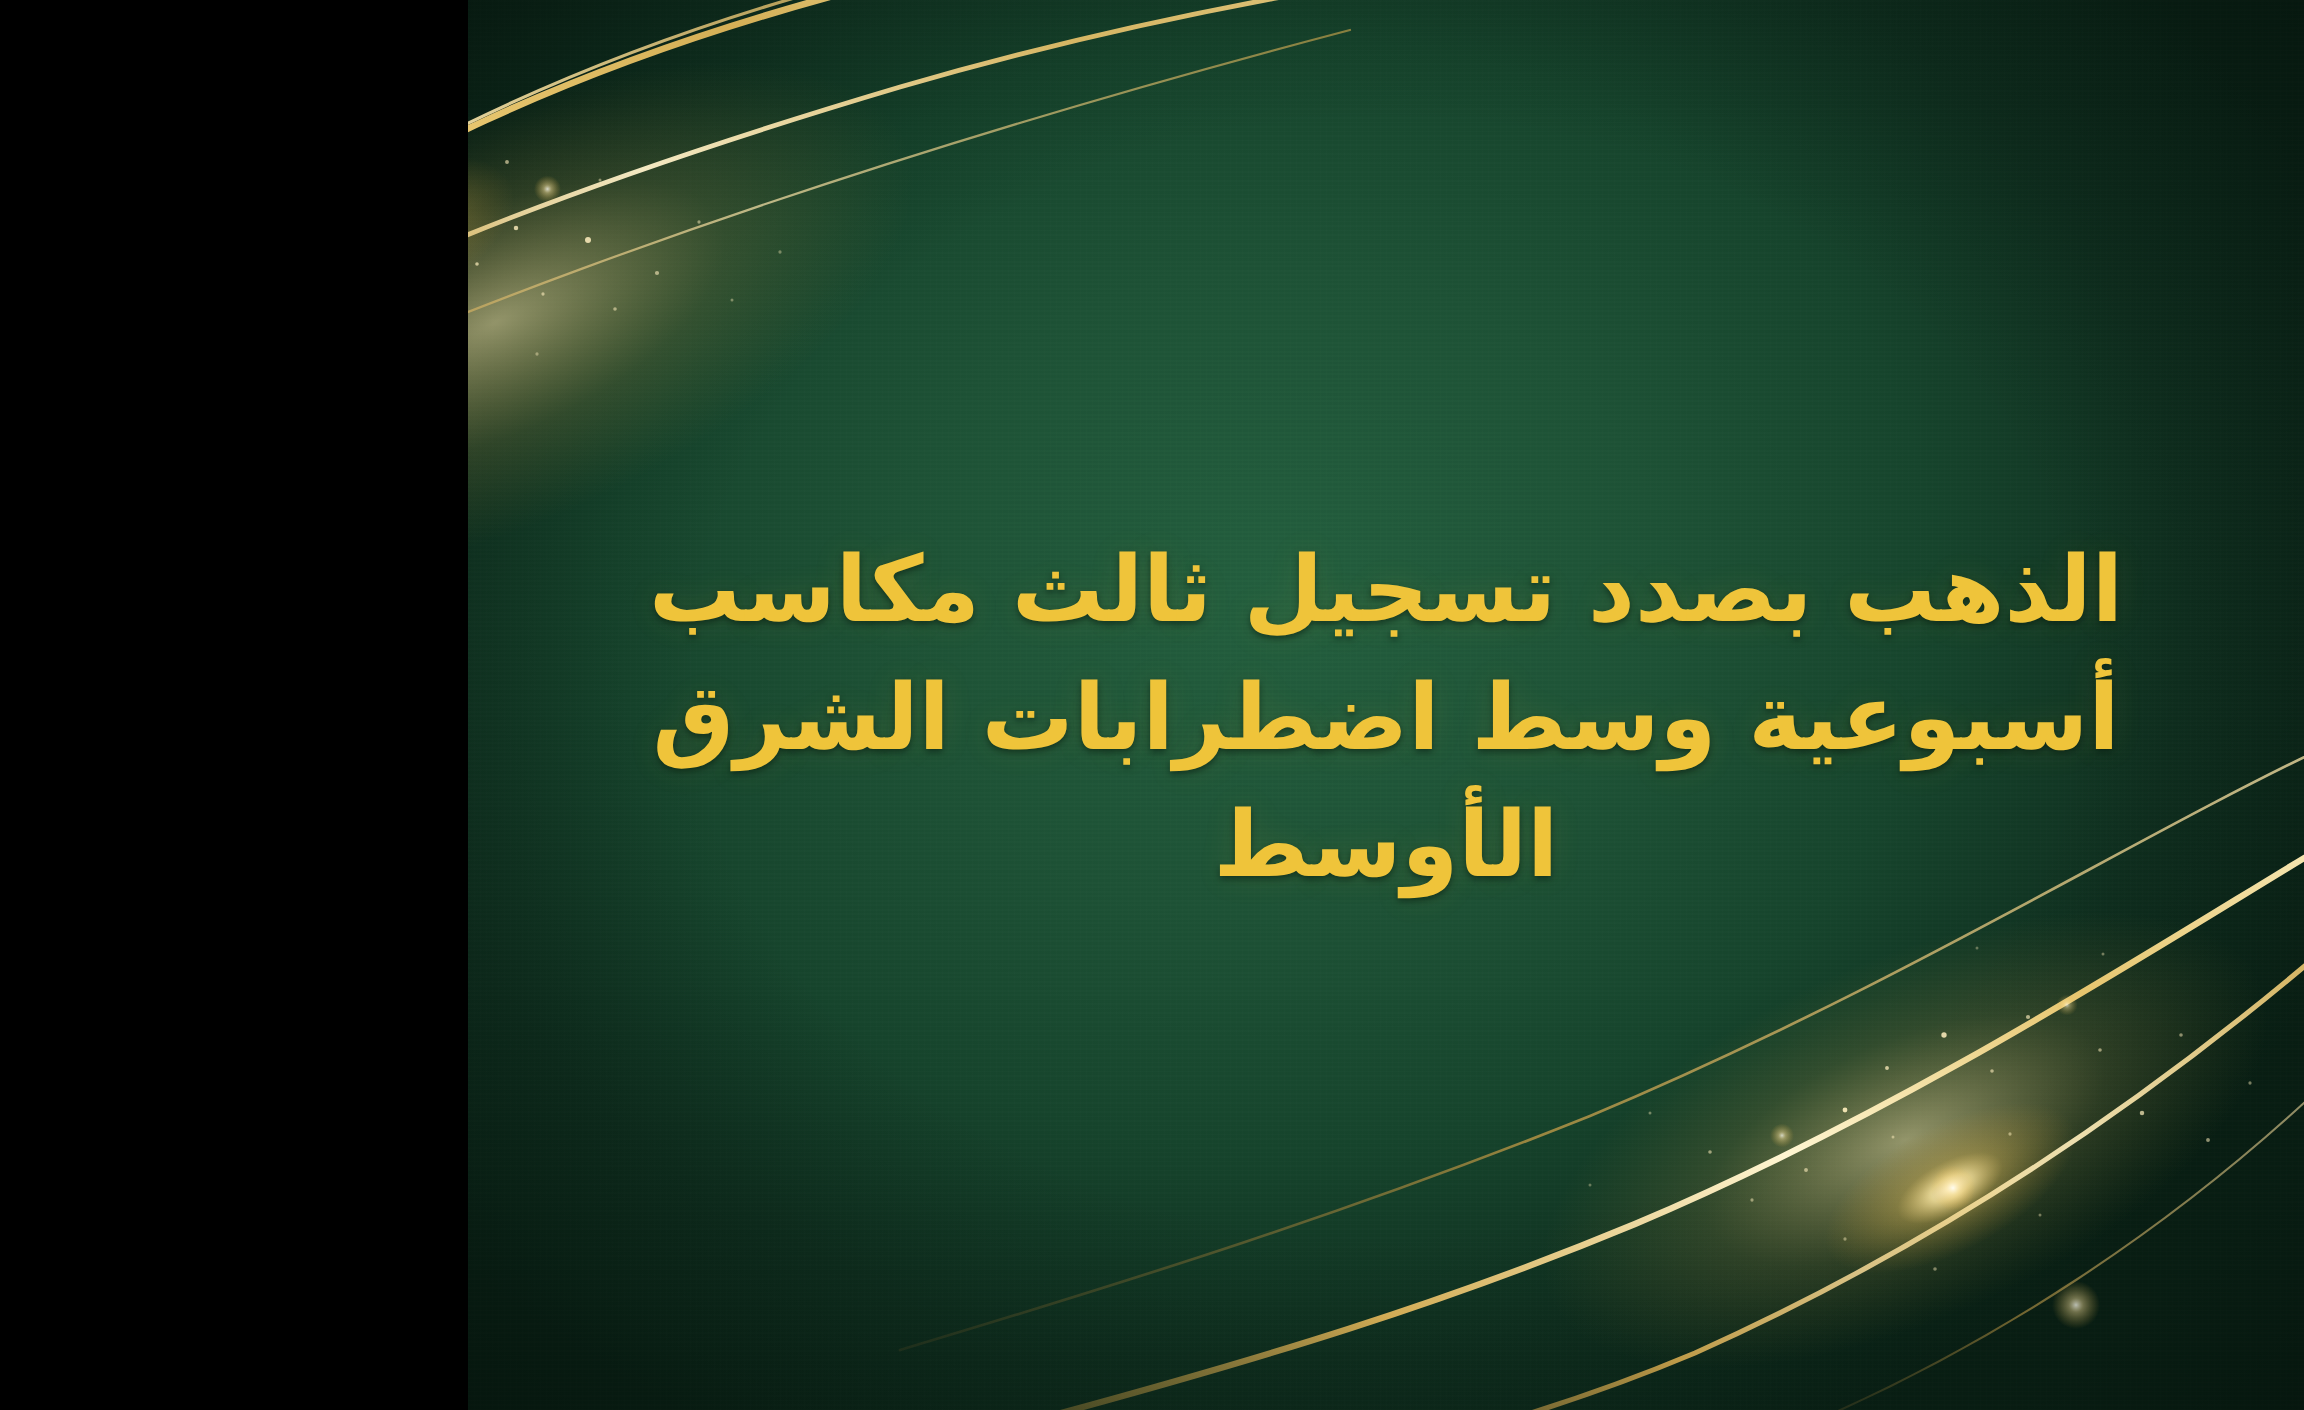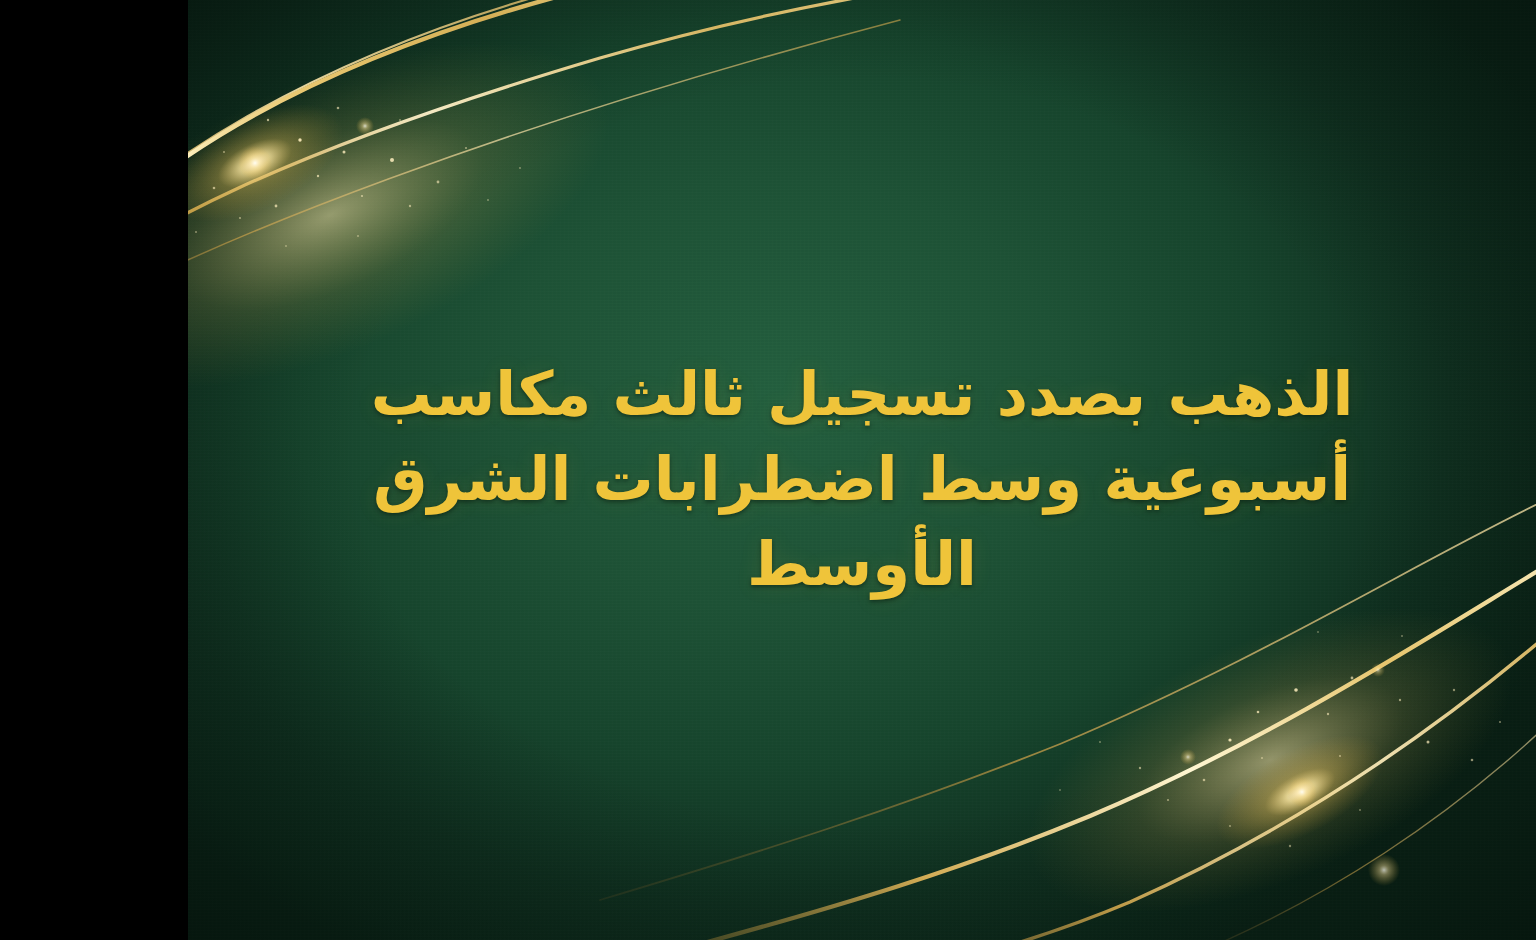--- a/index.html
+++ b/index.html
@@ -3,21 +3,21 @@
 <meta charset="utf-8">
 <title>Gold News Arabic Headline Card</title>
 <style>
   html, body {
     margin: 0;
     padding: 0;
     background: #000;
   }
   #stage {
     position: relative;
-    width: 1348px;
+    width: 1224px;
     height: 940px;
     overflow: hidden;
     font-family: "DejaVu Sans", "Liberation Sans", sans-serif;
     background: #6d28d9;
   }
 
   
   .bg-base {
     position: absolute;
     inset: 0;

